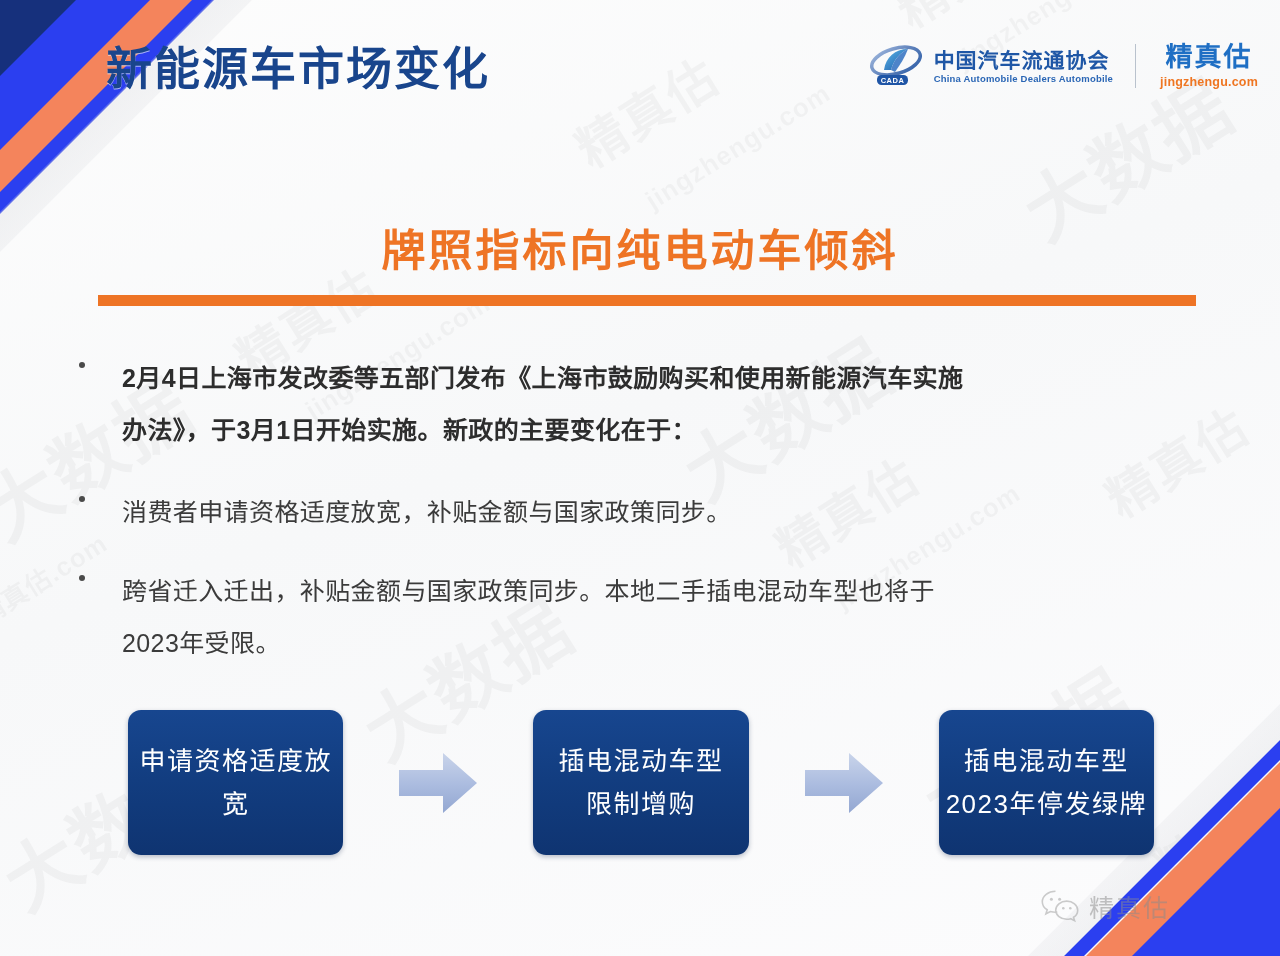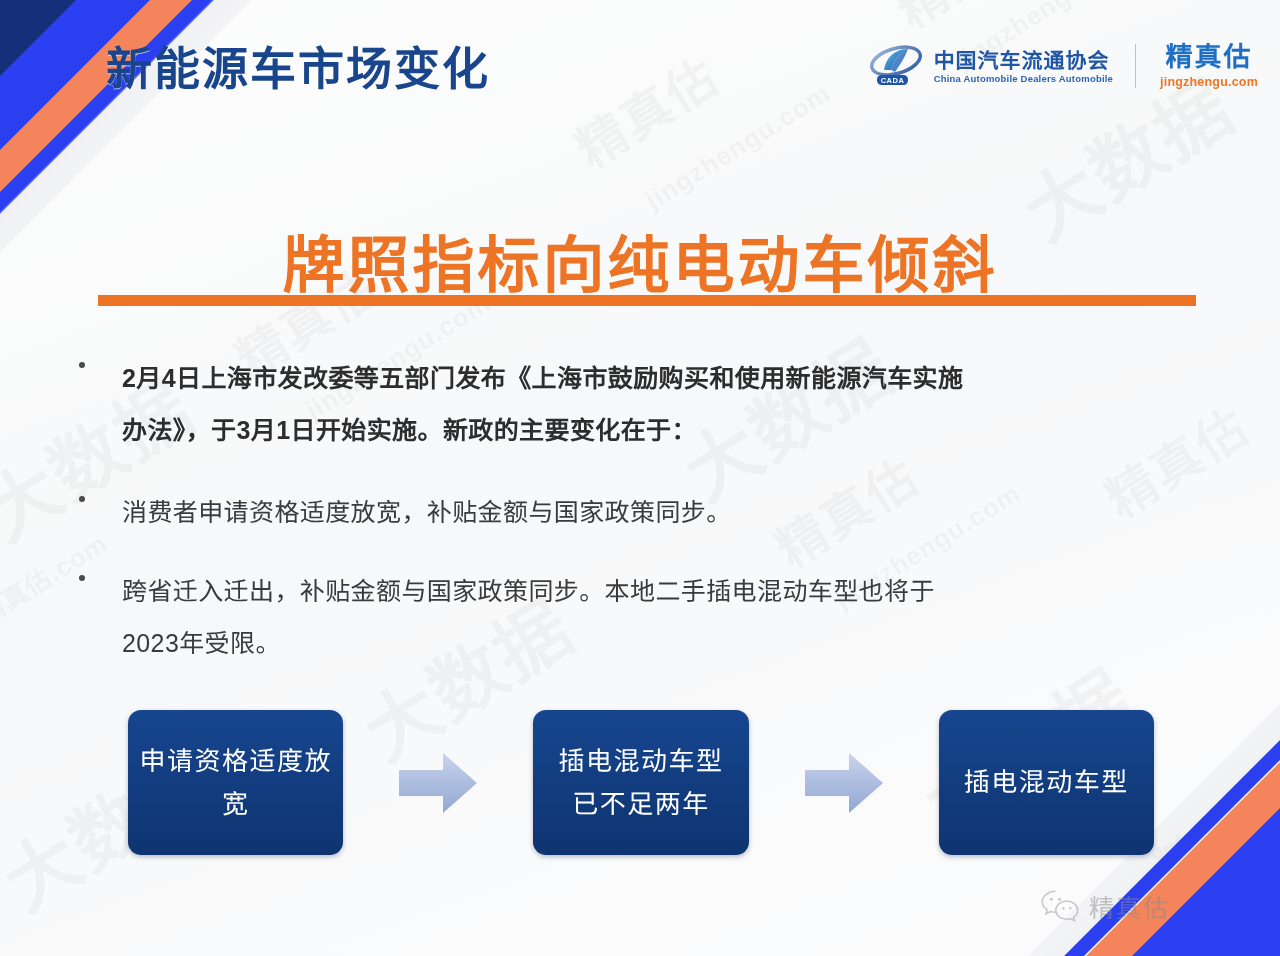--- a/index.html
+++ b/index.html
@@ -135,21 +135,21 @@
     white-space: nowrap;
   }
 
   
   .section-heading {
     position: absolute;
     left: 0;
     top: 215px;
     width: 1280px;
     text-align: center;
-    font-size: 62px;
+    font-size: 44px;
     font-weight: 700;
     color: #ee7425;
     letter-spacing: 3px;
     z-index: 6;
   }
   .divider {
     position: absolute;
     left: 98px;
     top: 295px;
     width: 1098px;
@@ -385,38 +385,39 @@
             <stop offset="0.55" stop-color="#aabbdf"></stop>
             <stop offset="1" stop-color="#93a7d1"></stop>
           </linearGradient>
         </defs>
         <polygon points="0,20 44,20 44,3 78,33 44,63 44,46 0,46" fill="url(#arrGrad1)"></polygon>
       </svg>
     </div>
 
     <div class="flow-box box-2">
       <div class="fline">插电混动车型</div>
-      <div class="fline">已不足两年</div>
+      <div class="fline">限制增购</div>
     </div>
 
     <div class="flow-arrow">
       <svg class="arrow-svg" width="78" height="66" viewBox="0 0 78 66">
         <defs>
           <linearGradient id="arrGrad2" x1="0" y1="0" x2="0" y2="1">
             <stop offset="0" stop-color="#c9d4ea"></stop>
             <stop offset="0.55" stop-color="#aabbdf"></stop>
             <stop offset="1" stop-color="#93a7d1"></stop>
           </linearGradient>
         </defs>
         <polygon points="0,20 44,20 44,3 78,33 44,63 44,46 0,46" fill="url(#arrGrad2)"></polygon>
       </svg>
     </div>
 
     <div class="flow-box box-3">
       <div class="fline">插电混动车型</div>
+      <div class="fline">2023年停发绿牌</div>
     </div>
 
   </div>
 
   <div class="wechat">
     <svg width="40" height="34" viewBox="0 0 40 34">
       <g fill="none" stroke="#9a9a9a" stroke-width="1.6">
         <path d="M15.5 2.2C8.2 2.2 2.3 6.9 2.3 12.7c0 3.3 1.9 6.2 4.9 8.1l-1.3 4 4.5-2.3c1.6.45 3.3.7 5.1.7 .6 0 1.2-.03 1.8-.09"></path>
         <path d="M37.7 21.2c0-5-4.9-9.1-11-9.1s-11 4.1-11 9.1 4.9 9.1 11 9.1c1.4 0 2.8-.22 4-.6l3.9 2-1.1-3.4c2.6-1.6 4.2-4.2 4.2-7.1z"></path>
       </g>

